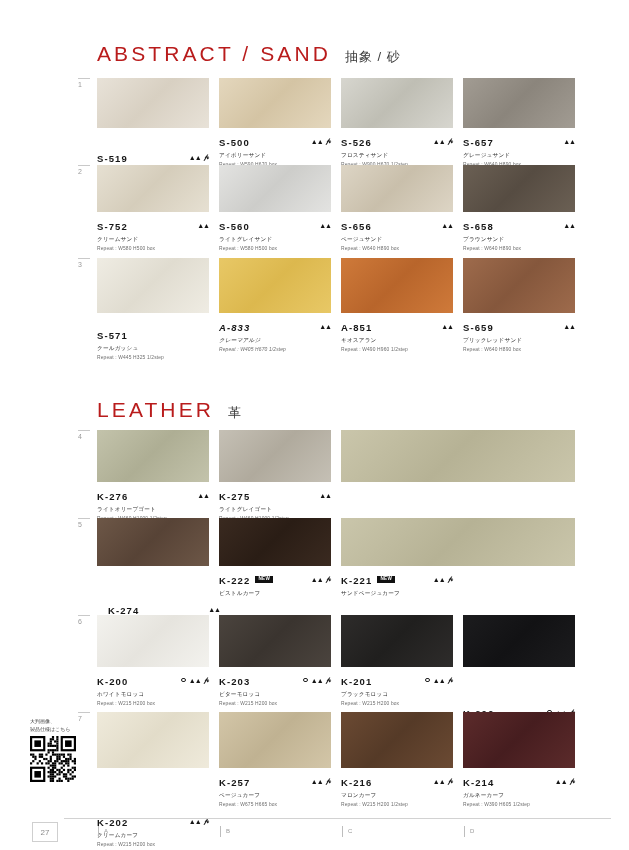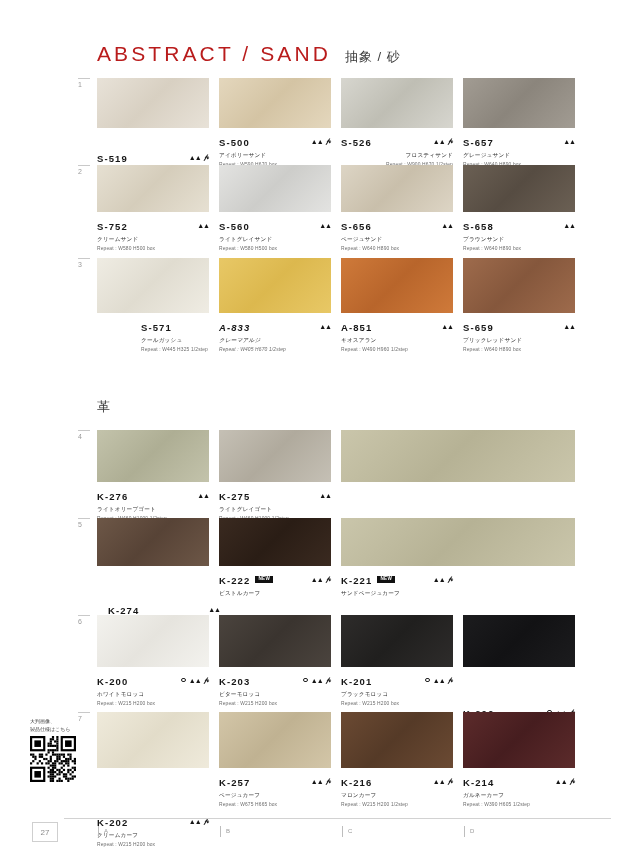--- a/index.html
+++ b/index.html
@@ -101,21 +101,21 @@
           <span><span class="code">S-500</span></span>
           <span class="icons">
             <span class="ico ico-arrows">▲▲</span>
             <span class="ico ico-z">𝓅</span>
           </span>
         </div>
         <div class="jname">アイボリーサンド</div>
         <div class="repeat">Repeat : W590 H670   box</div>
       </div>
       <div class="swatch" style="left:341px; top:78px; width:112px; height:50px; background:linear-gradient(135deg,#d7d6cf 0%,#bfbeb4 48%,#d7d6cf 100%);"></div>
-      <div class="label" style="left:341px; top:132px; width:112px;text-align:right;">
+      <div class="label" style="left:341px; top:132px; width:112px;">
         <div class="lab-top">
           <span><span class="code">S-526</span></span>
           <span class="icons">
             <span class="ico ico-arrows">▲▲</span>
             <span class="ico ico-z">𝓅</span>
           </span>
         </div>
         <div class="jname">フロスティサンド</div>
         <div class="repeat">Repeat : W900 H670   1/2step</div>
       </div>
@@ -172,21 +172,21 @@
           <span class="icons">
             <span class="ico ico-arrows">▲▲</span>
           </span>
         </div>
         <div class="jname">ブラウンサンド</div>
         <div class="repeat">Repeat : W640 H890   box</div>
       </div>
       <div class="rail-tick" style="top:258px;"></div>
       <div class="rail-num" style="top:261px;">3</div>
       <div class="swatch" style="left:97px; top:258px; width:112px; height:55px; background:linear-gradient(135deg,#efece3 0%,#e0dcd0 48%,#efece3 100%);"></div>
-      <div class="label" style="left:97px; top:317px; width:112px;margin-left:44px;">
+      <div class="label" style="left:97px; top:325px; width:112px;">
         <div class="lab-top">
           <span><span class="code">S-571</span></span>
           <span class="icons"></span>
         </div>
         <div class="jname">クールガッシュ</div>
         <div class="repeat">Repeat : W445 H325   1/2step</div>
       </div>
       <div class="swatch" style="left:219px; top:258px; width:112px; height:55px; background:linear-gradient(135deg,#e8c866 0%,#dcb84e 48%,#e8c866 100%);"></div>
       <div class="label" style="left:219px; top:317px; width:112px;font-style:italic;">
         <div class="lab-top">
@@ -214,20 +214,21 @@
         <div class="lab-top">
           <span><span class="code">S-659</span></span>
           <span class="icons">
             <span class="ico ico-arrows">▲▲</span>
           </span>
         </div>
         <div class="jname">ブリックレッドサンド</div>
         <div class="repeat">Repeat : W640 H890   box</div>
       </div>
       <div class="section-head" style="left:97px; top:398px;">
+        <span class="en">LEATHER</span>
         <span class="jp">革</span>
       </div>
       <div class="rail-tick" style="top:430px;"></div>
       <div class="rail-num" style="top:433px;">4</div>
       <div class="swatch" style="left:97px; top:430px; width:112px; height:52px; background:linear-gradient(135deg,#c3c3ab 0%,#aeae94 48%,#c3c3ab 100%);"></div>
       <div class="label" style="left:97px; top:486px; width:112px;">
         <div class="lab-top">
           <span><span class="code">K-276</span></span>
           <span class="icons">
             <span class="ico ico-arrows">▲▲</span>

